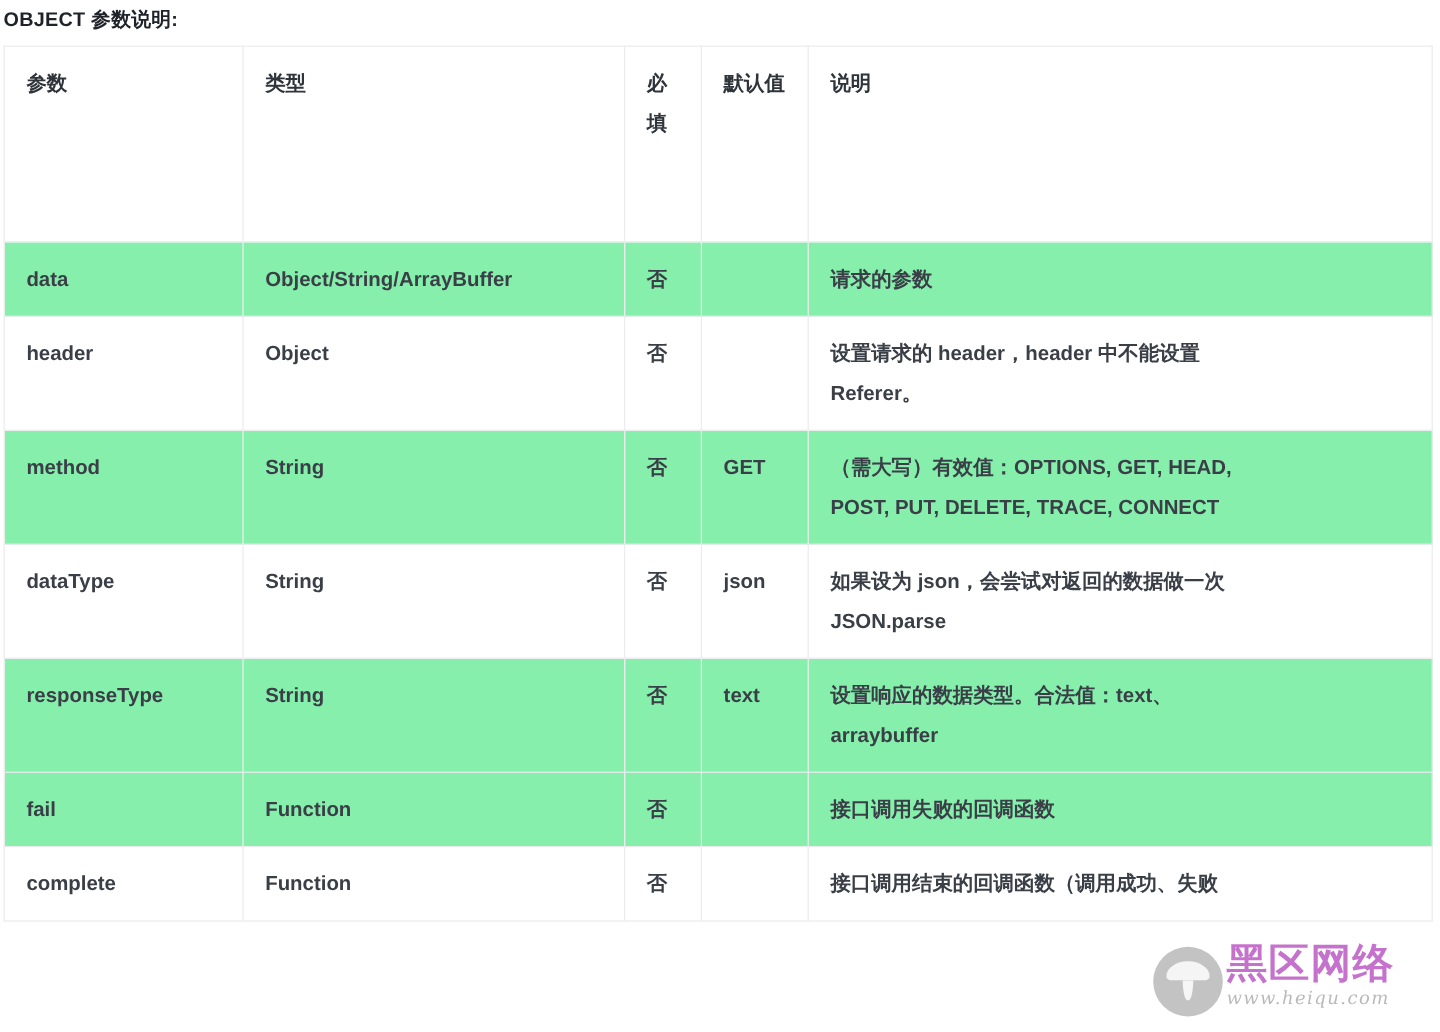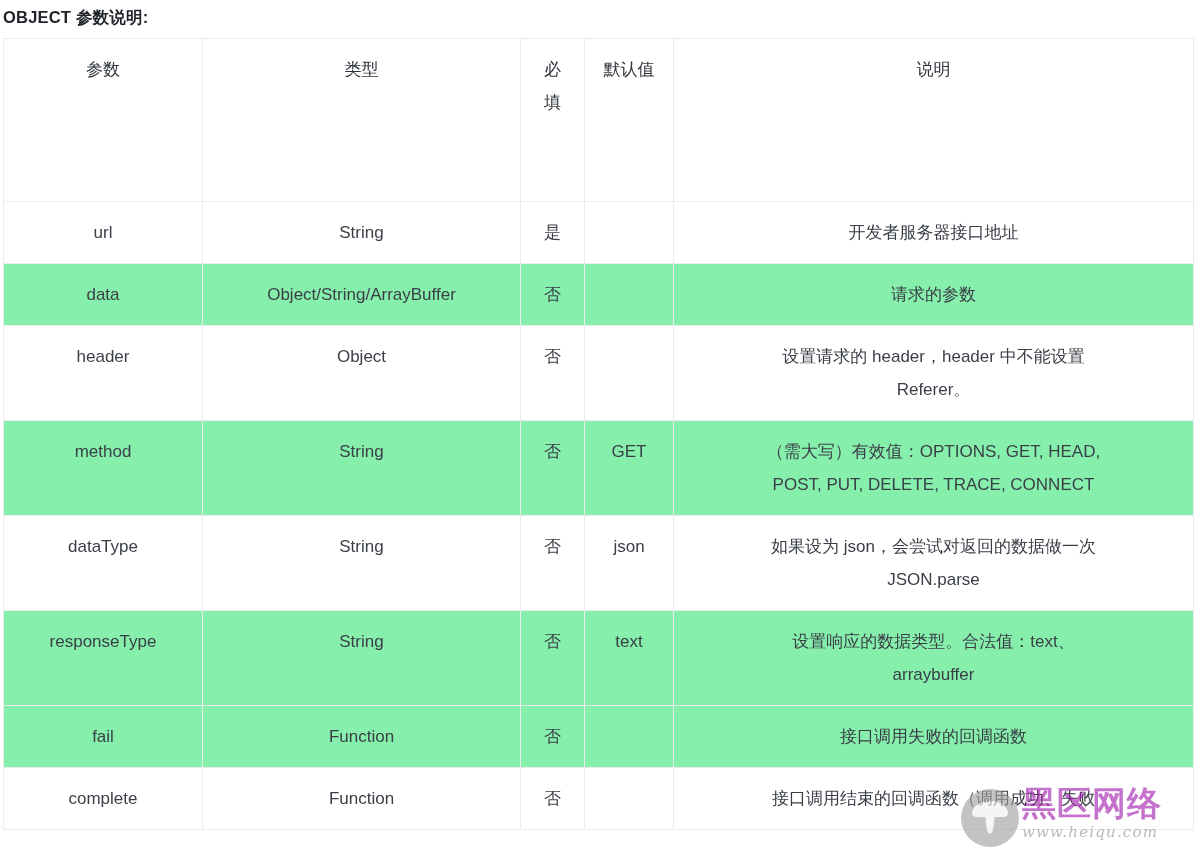--- a/index.html
+++ b/index.html
@@ -37,22 +37,22 @@
     border-collapse: collapse;
     table-layout: fixed;
     width: 1190px;
     background: #ffffff;
   }
 
   table.param-table td,
   table.param-table th {
     border: 1px solid #ececef;
     vertical-align: top;
-    text-align: center;
-    font-weight: normal;
+    text-align: left;
+    font-weight: bold;
     padding: 14px 18px 14px 18px;
     font-size: 17px;
     line-height: 33px;
     color: #3a3f47;
     word-wrap: break-word;
     overflow-wrap: break-word;
   }
 
   table.param-table thead th {
     height: 134px;
@@ -142,29 +142,20 @@
     <thead>
       <tr>
         <th>参数</th>
         <th>类型</th>
         <th class="cell-req">必填</th>
         <th class="cell-default">默认值</th>
         <th>说明</th>
       </tr>
     </thead>
     <tbody id="table-body">
-        <tr class="plain">
-          <td>url</td>
-          <td>String</td>
-          <td class="cell-req">是</td>
-          <td class="cell-default"></td>
-          <td>
-            <span class="desc-line">开发者服务器接口地址</span>
-          </td>
-        </tr>
         <tr class="alt">
           <td>data</td>
           <td>Object/String/ArrayBuffer</td>
           <td class="cell-req">否</td>
           <td class="cell-default"></td>
           <td>
             <span class="desc-line">请求的参数</span>
           </td>
         </tr>
         <tr class="plain">

